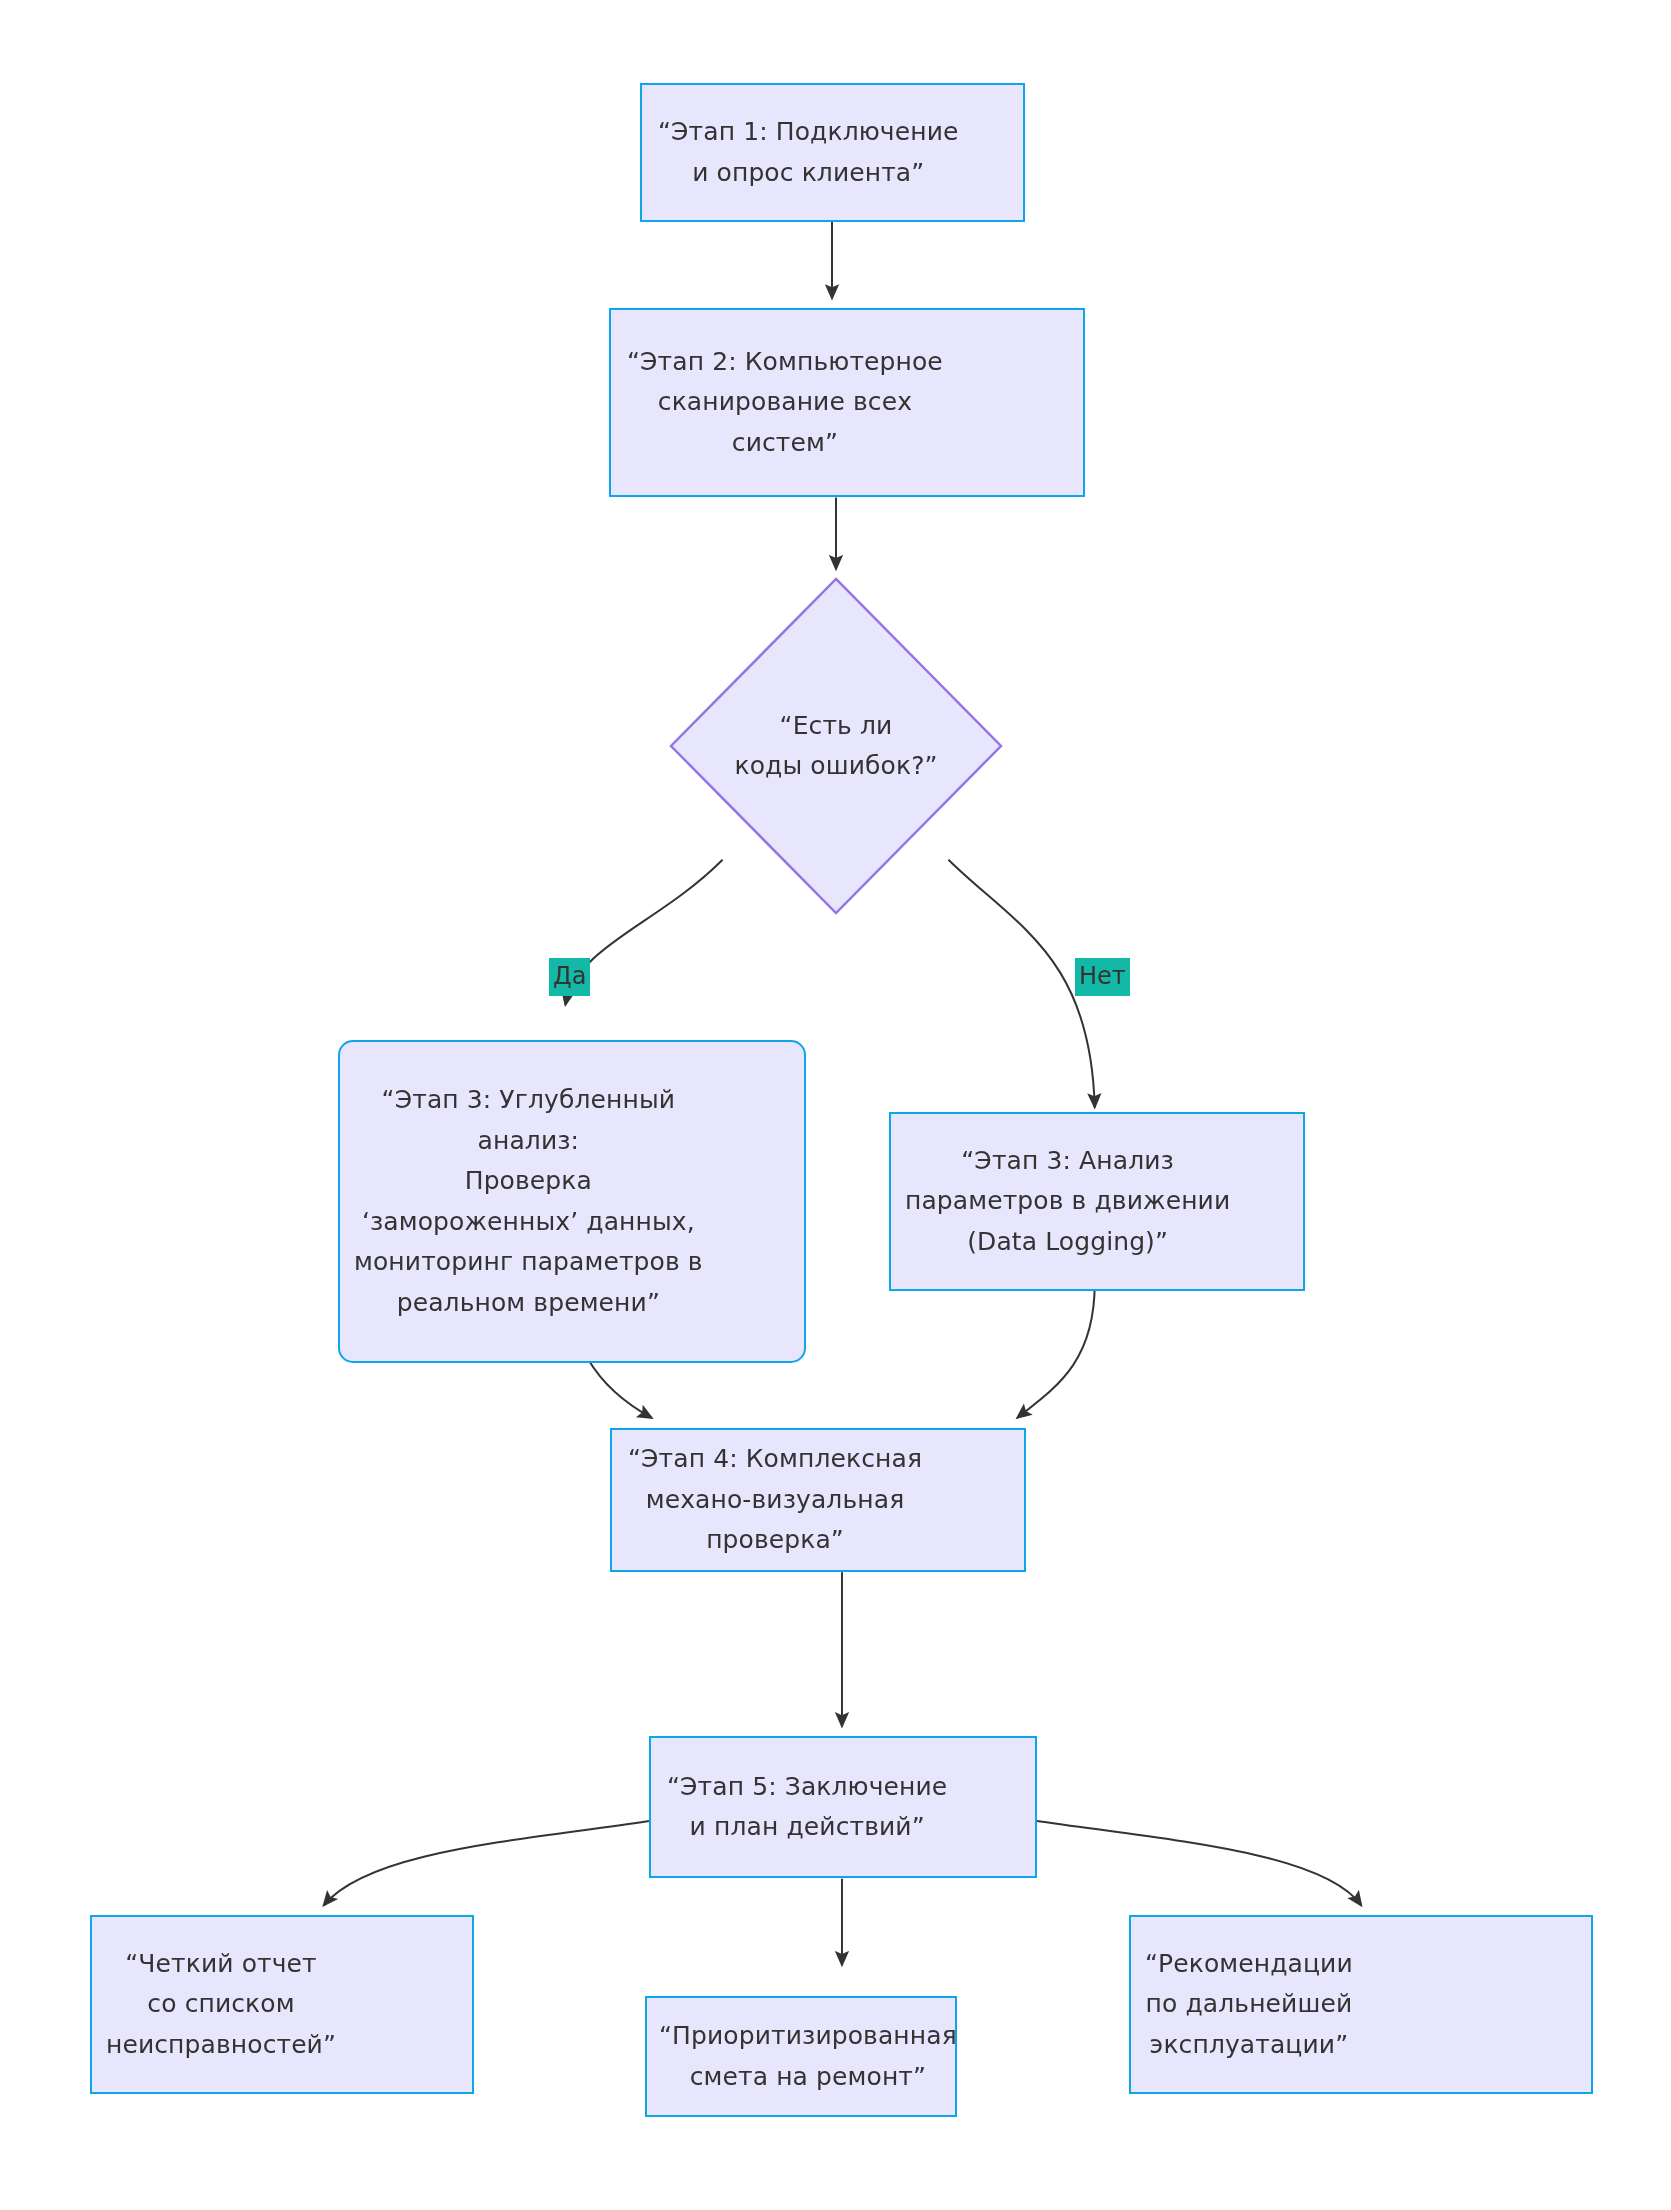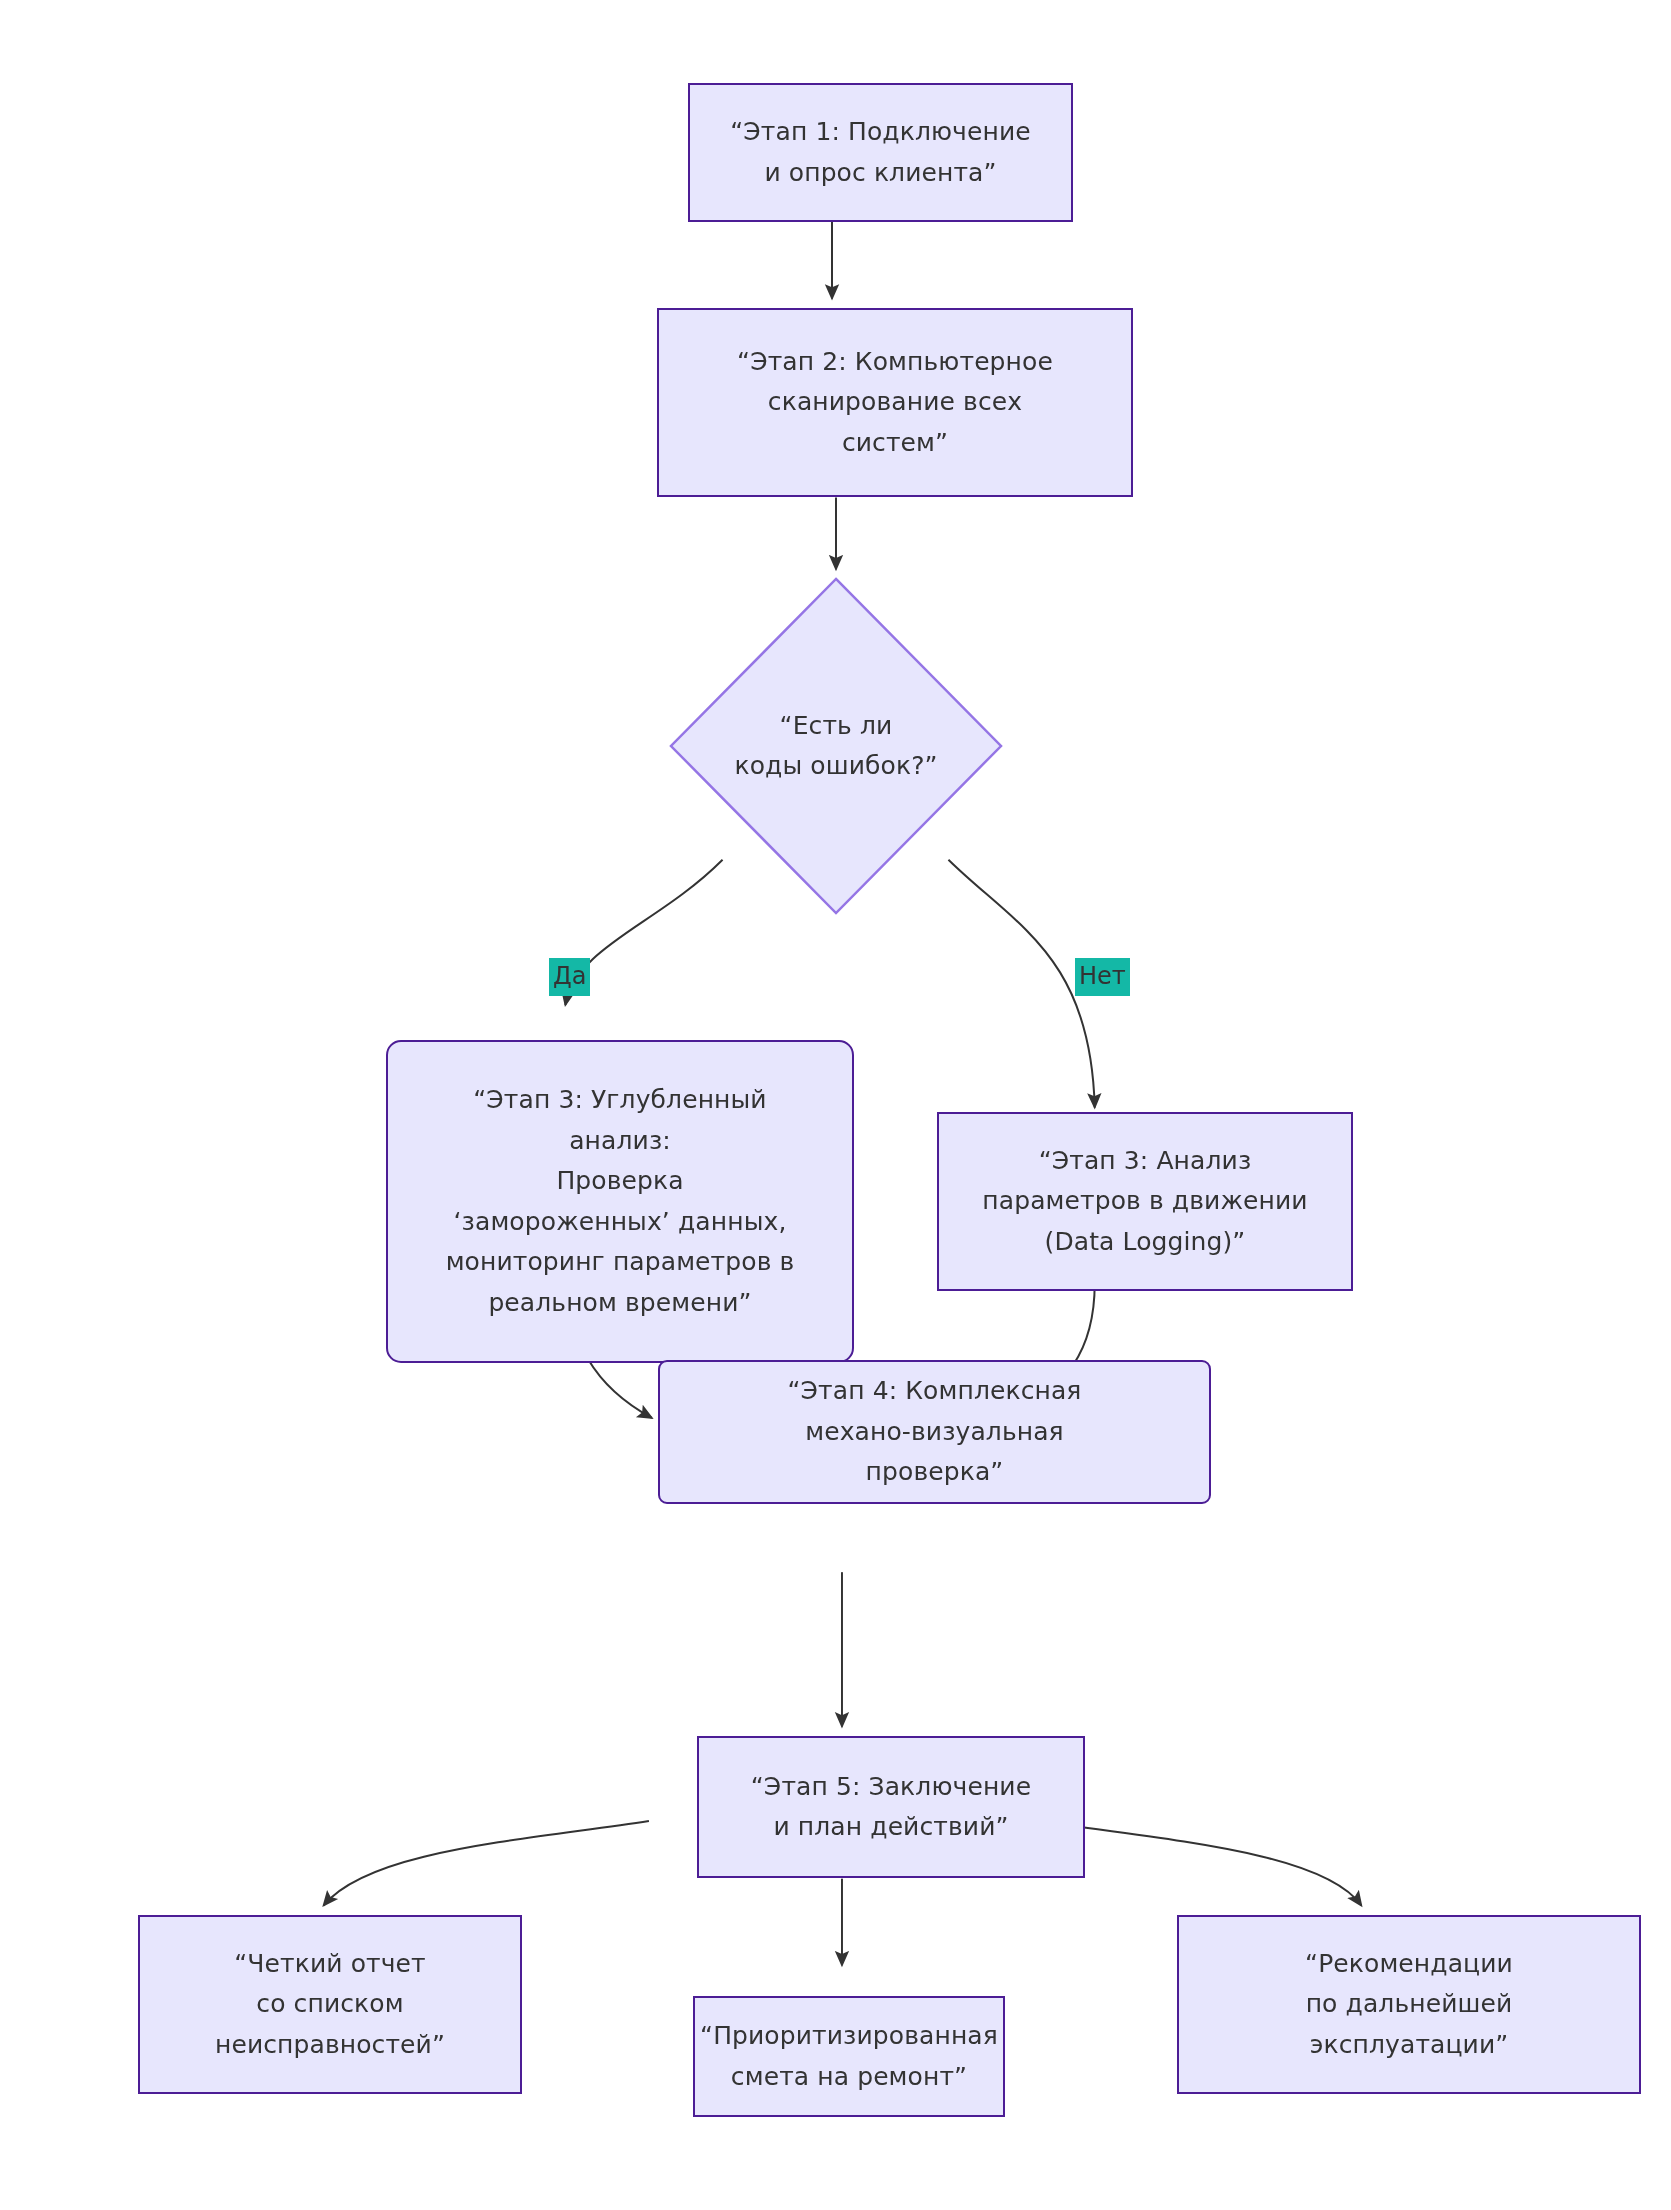--- a/index.html
+++ b/index.html
@@ -22,32 +22,31 @@
     left: 0;
     top: 0;
     width: 1672px;
     height: 2211px;
     pointer-events: none;
   }
   .node {
     position: absolute;
     box-sizing: border-box;
     background: #e7e6fd;
-    border: 2px solid #4c1d95;
+    border: 2px solid #0ea5e9;
     display: flex;
     align-items: center;
-    justify-content: center;
+    justify-content: flex-start;
     text-align: center;
     color: #333333;
     font-size: 25px;
     line-height: 1.62;
     white-space: pre-line;
     letter-spacing: 0.1px;
     z-index: 2;
-    margin-left: 48px;
   }
   .diamond-wrap {
     position: absolute;
     z-index: 2;
   }
   .diamond-shape {
     position: absolute;
     left: 0;
     top: 0;
     width: 100%;
@@ -150,21 +149,21 @@
 мониторинг параметров в
 реальном времени”</span>
   </div>
 
   <div class="node" style="left:889px; top:1112px; width:416px; height:179px; padding:0 14px;">
     <span>“Этап 3: Анализ
 параметров в движении
 (Data Logging)”</span>
   </div>
 
-  <div class="node" style="left:610px; top:1360px; width:553px; height:144px; padding:0 16px;border-radius:9px;">
+  <div class="node" style="left:610px; top:1428px; width:416px; height:144px; padding:0 16px;">
     <span>“Этап 4: Комплексная
 механо-визуальная
 проверка”</span>
   </div>
 
   <div class="node" style="left:649px; top:1736px; width:388px; height:142px; padding:0 16px;">
     <span>“Этап 5: Заключение
 и план действий”</span>
   </div>
 

